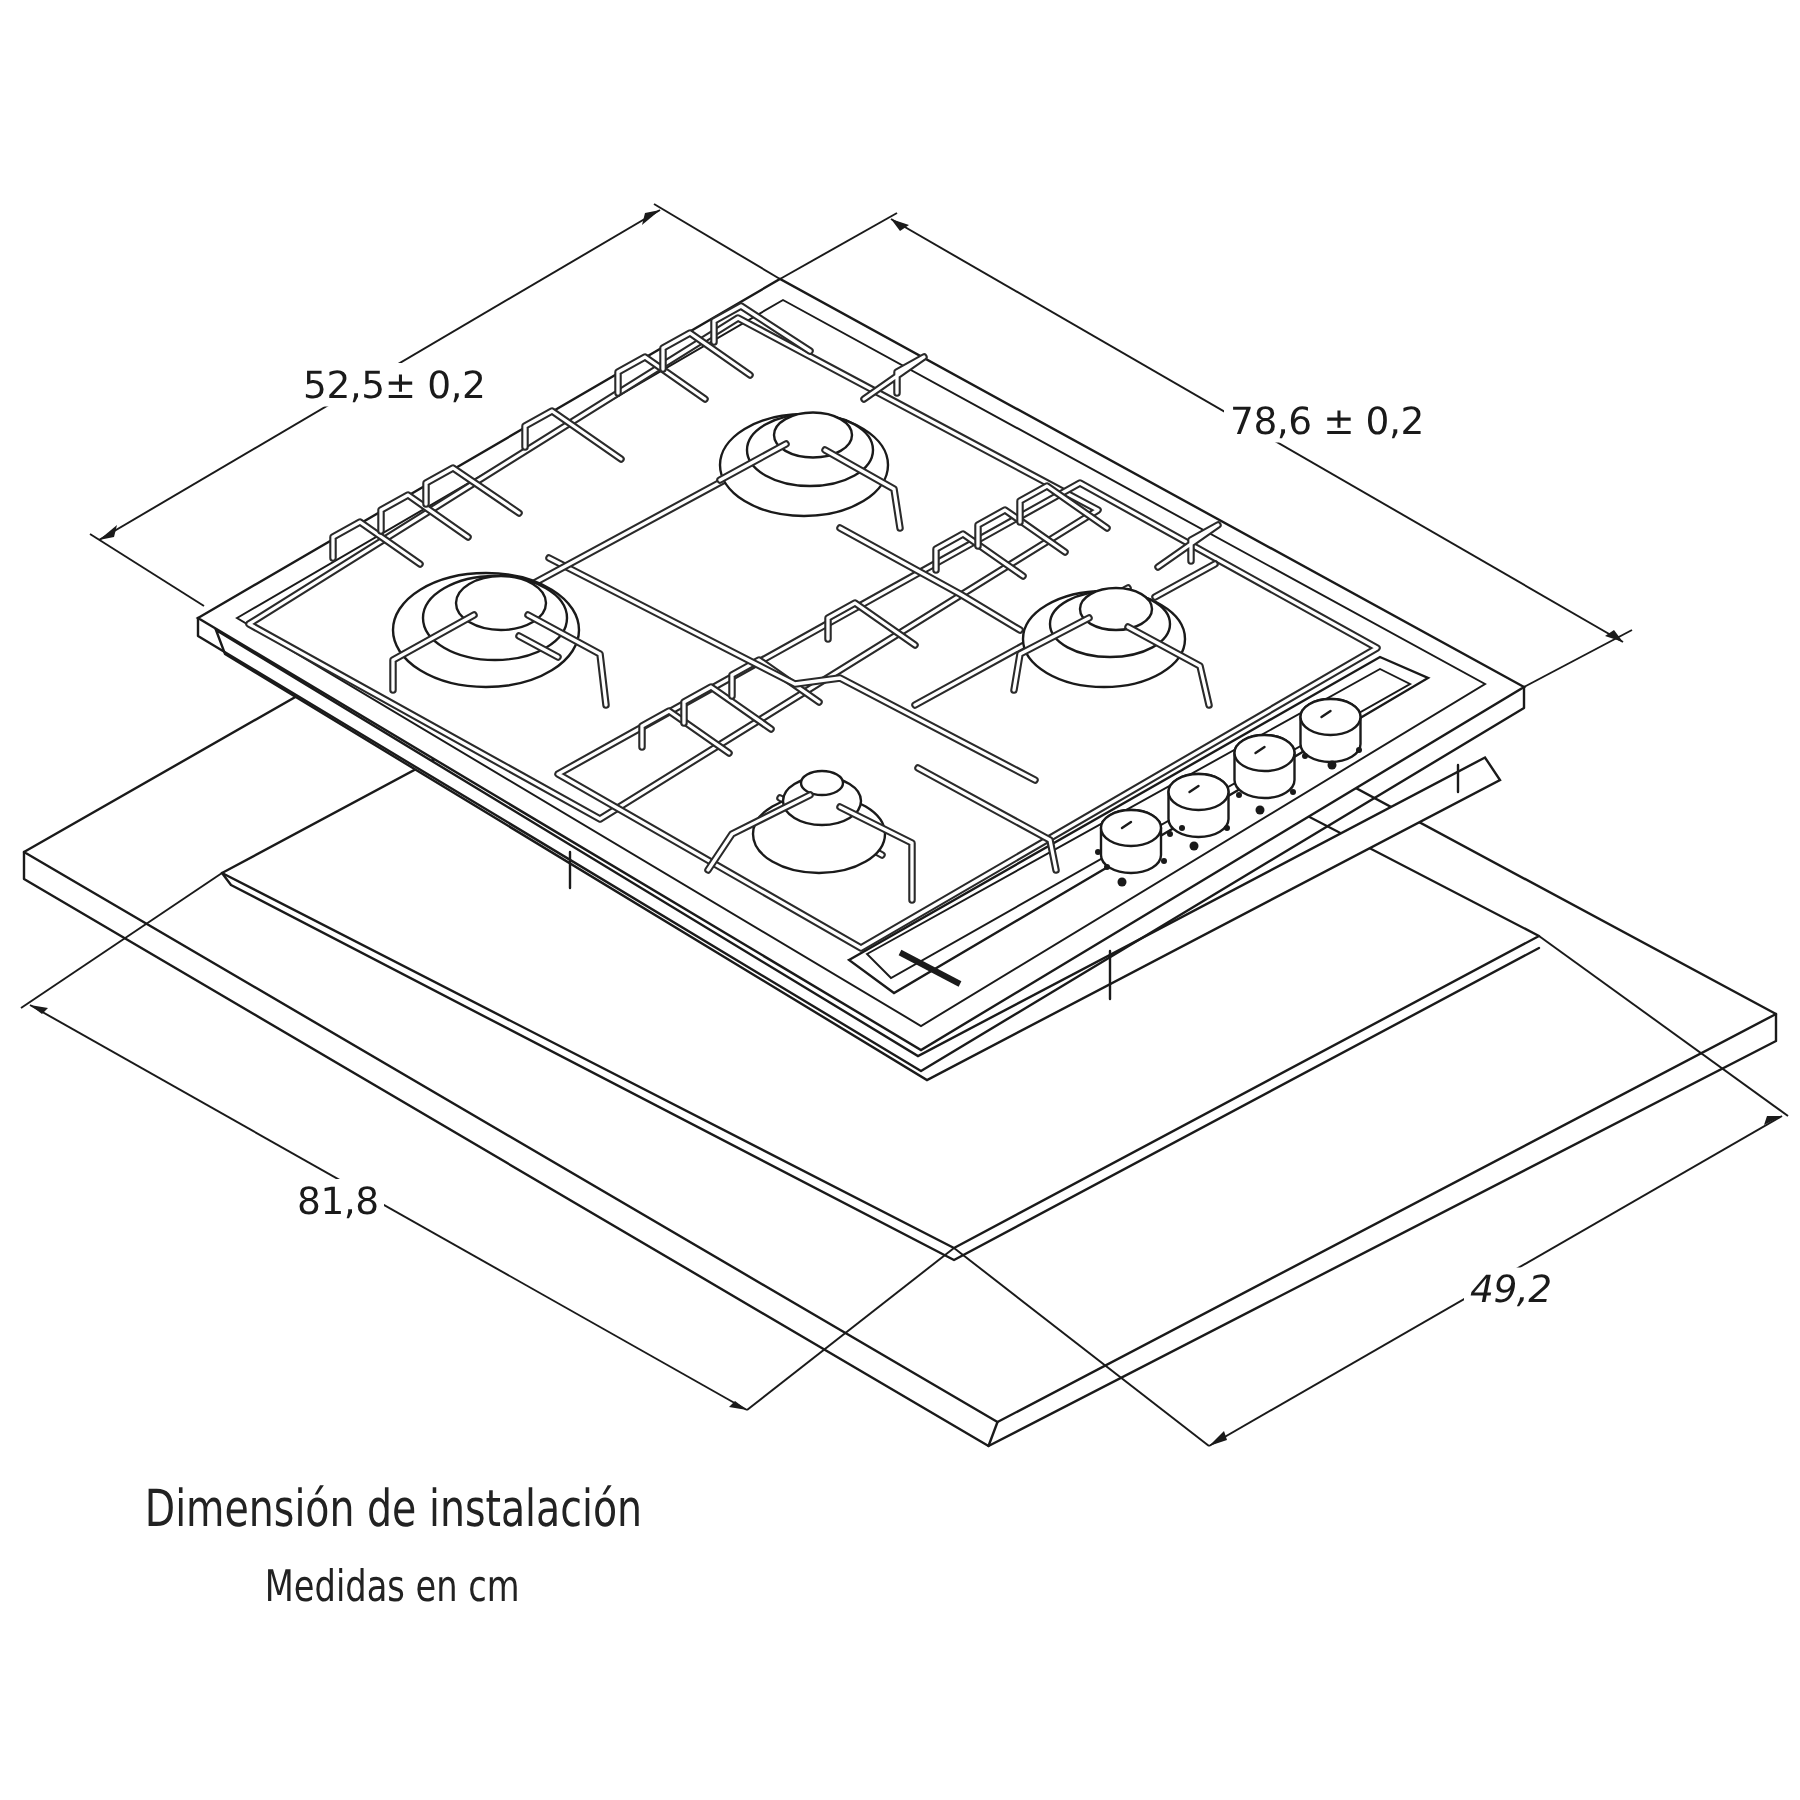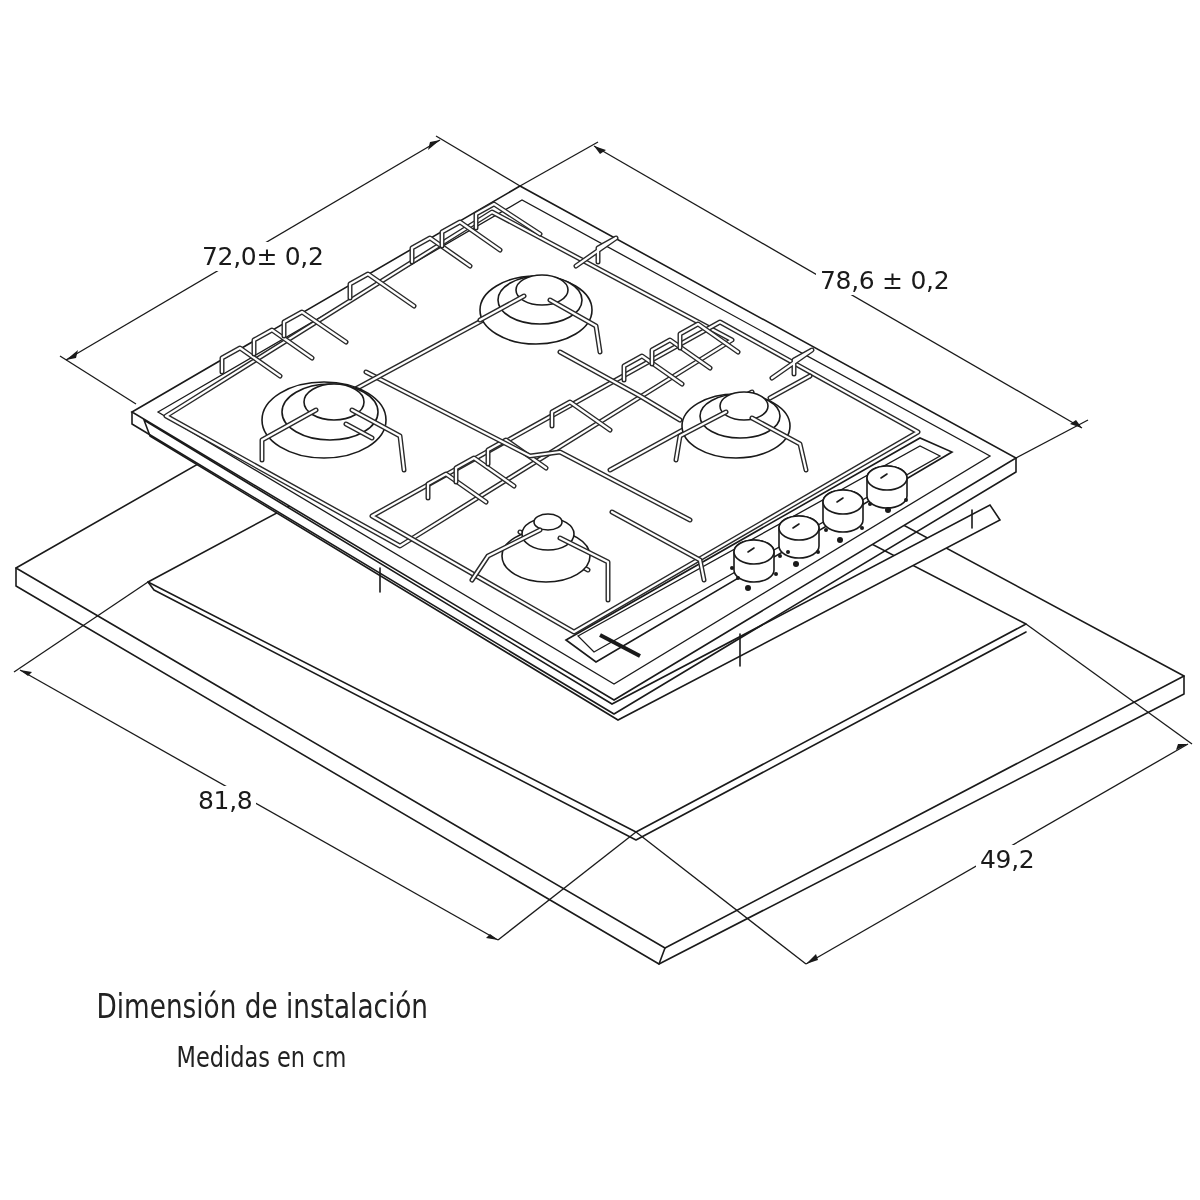--- a/index.html
+++ b/index.html
@@ -210,19 +210,19 @@
   </g>
   <g>
     <line class="thin" x1="806" y1="964" x2="1188" y2="744"></line>
     <line class="thin" x1="1026" y1="624" x2="1192" y2="744"></line>
     <line class="thin" x1="636" y1="832" x2="806" y2="964"></line>
     <polygon points="806,964 816,954 818,960" fill="#1a1a1a"></polygon>
     <polygon points="1188,744 1176,750 1178,744" fill="#1a1a1a"></polygon>
   </g>
 </svg>
 
-<div class="dim-label" style="left:198px; top:242px;">72,0± 0,2</div>
+<div class="dim-label" style="left:198px; top:242px;">52,5± 0,2</div>
 <div class="dim-label" style="left:816px; top:266px;">78,6 ± 0,2</div>
 <div class="dim-label" style="left:194px; top:786px;">81,8</div>
-<div class="dim-label" style="left:976px; top:845px;">49,2</div>
+<div class="dim-label" style="left:976px; top:845px;font-style:italic;">49,2</div>
 
 <div class="caption title">Dimensión de instalación</div>
 <div class="caption sub">Medidas en cm</div>
 
 </body></html>

